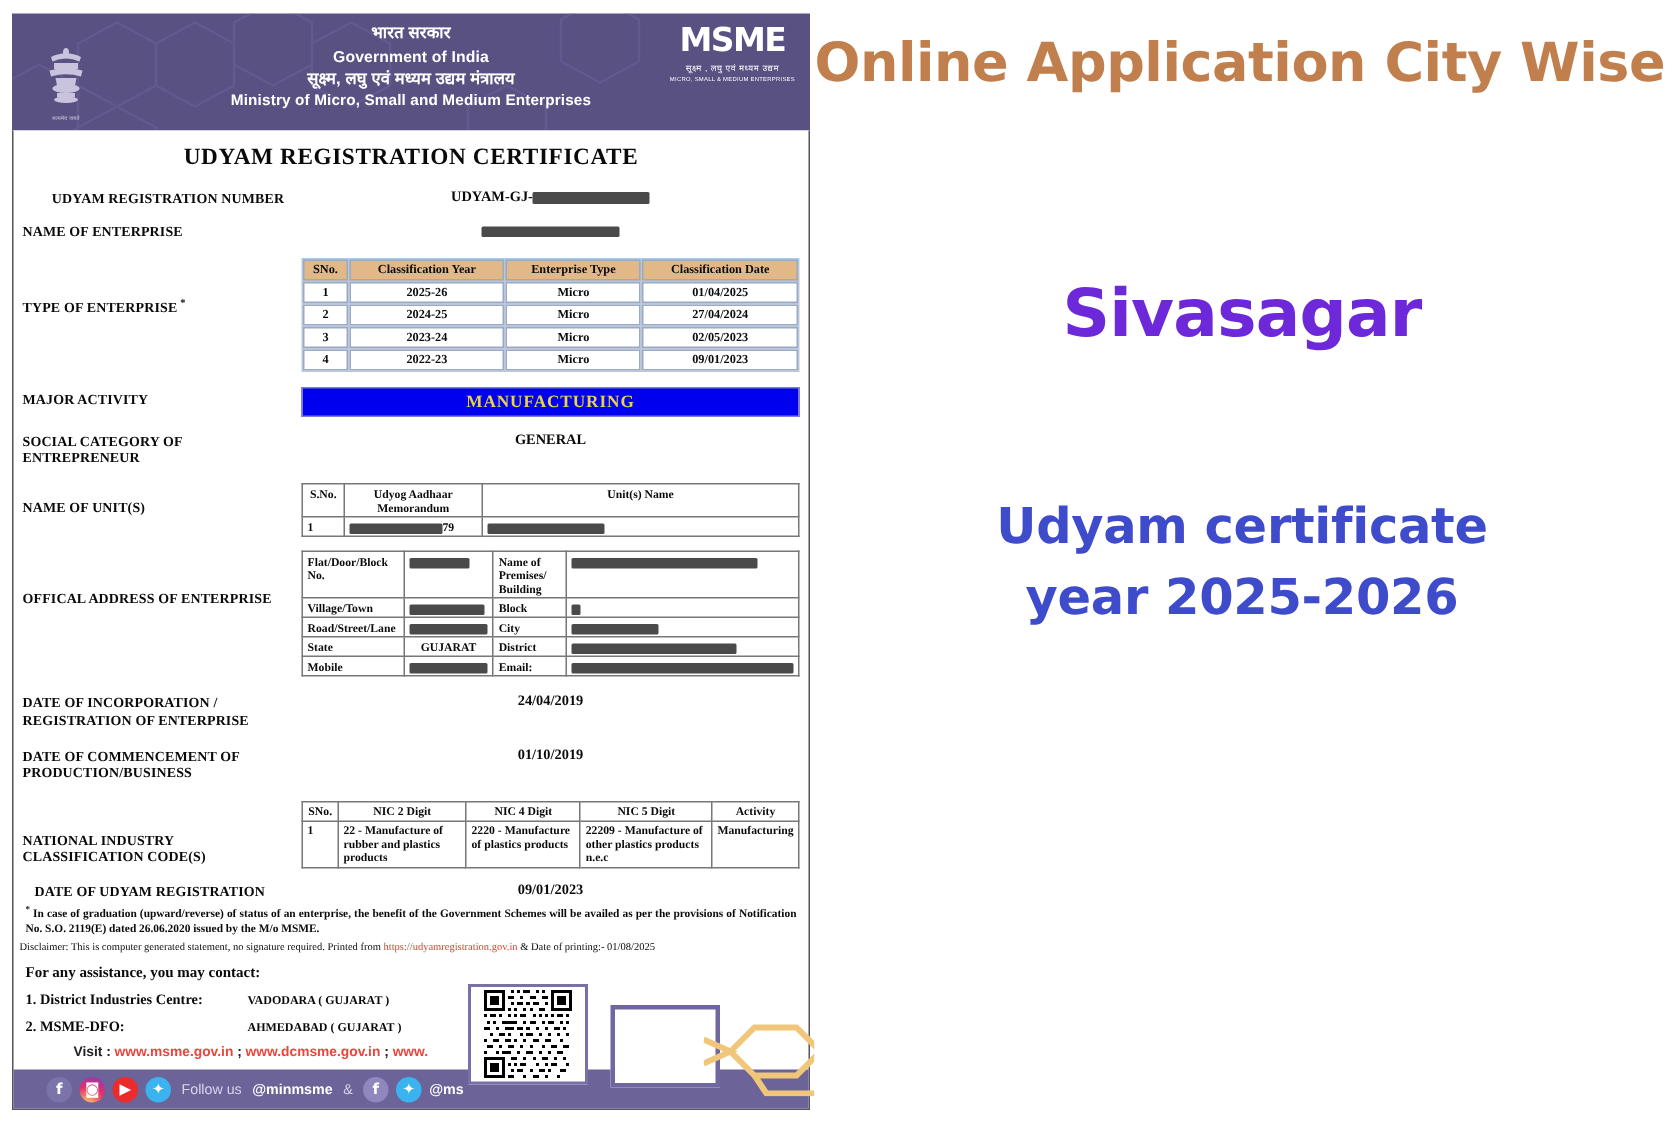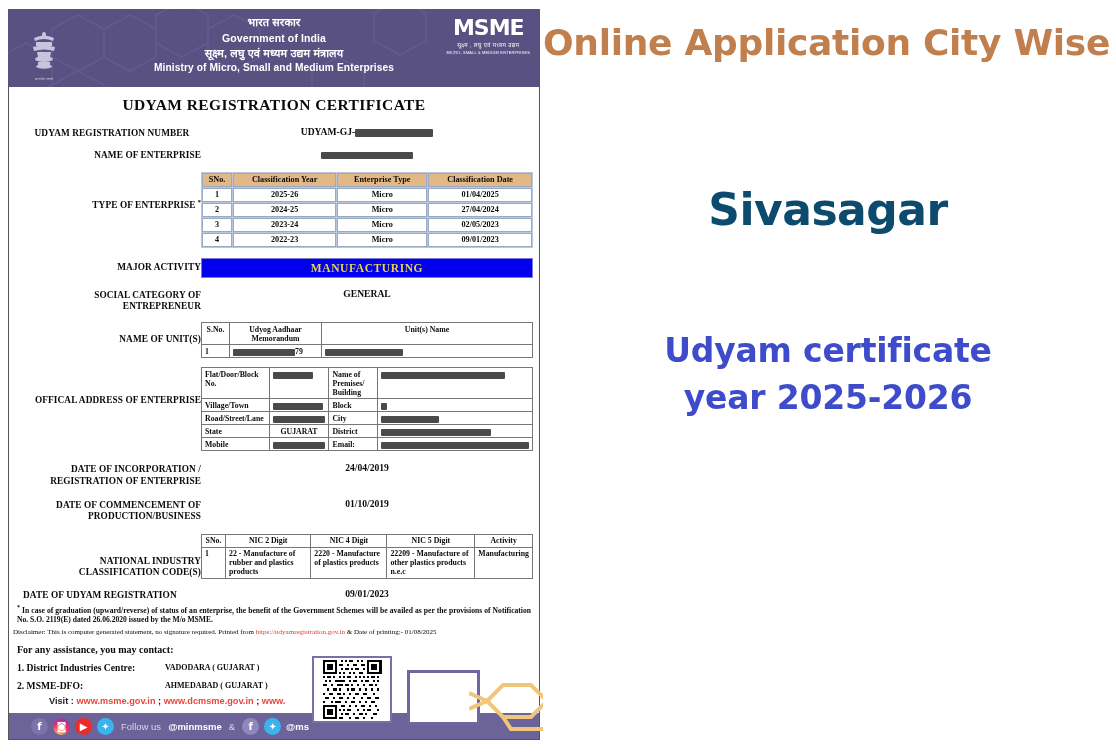--- a/index.html
+++ b/index.html
@@ -82,21 +82,21 @@
   }
 
   .row {
     display: flex;
     align-items: flex-start;
     padding: 0 6px 0 6px;
   }
   .row-label {
     width: 186px;
     flex: 0 0 186px;
-    text-align: right;
+    text-align: left;
     font-size: 9.3px;
     font-weight: bold;
     letter-spacing: .1px;
     line-height: 1.22;
     padding-top: 2px;
   }
   .row-value {
     flex: 1;
     font-size: 9.6px;
     font-weight: bold;
@@ -258,21 +258,21 @@
     color: #c17f4e;
     letter-spacing: -.3px;
     white-space: nowrap;
     font-family: "DejaVu Sans", sans-serif;
   }
   .promo-city {
     position: absolute; left: 0; right: 0; top: 184px;
     text-align: center;
     font-size: 44px;
     font-weight: bold;
-    color: #0c4a6e;
+    color: #6d28d9;
     font-family: "DejaVu Sans", sans-serif;
     letter-spacing: -.5px;
   }
   .promo-sub {
     position: absolute; left: 0; right: 0; top: 328px;
     text-align: center;
     font-size: 33px;
     font-weight: bold;
     color: #3e4ccc;
     line-height: 1.42;

